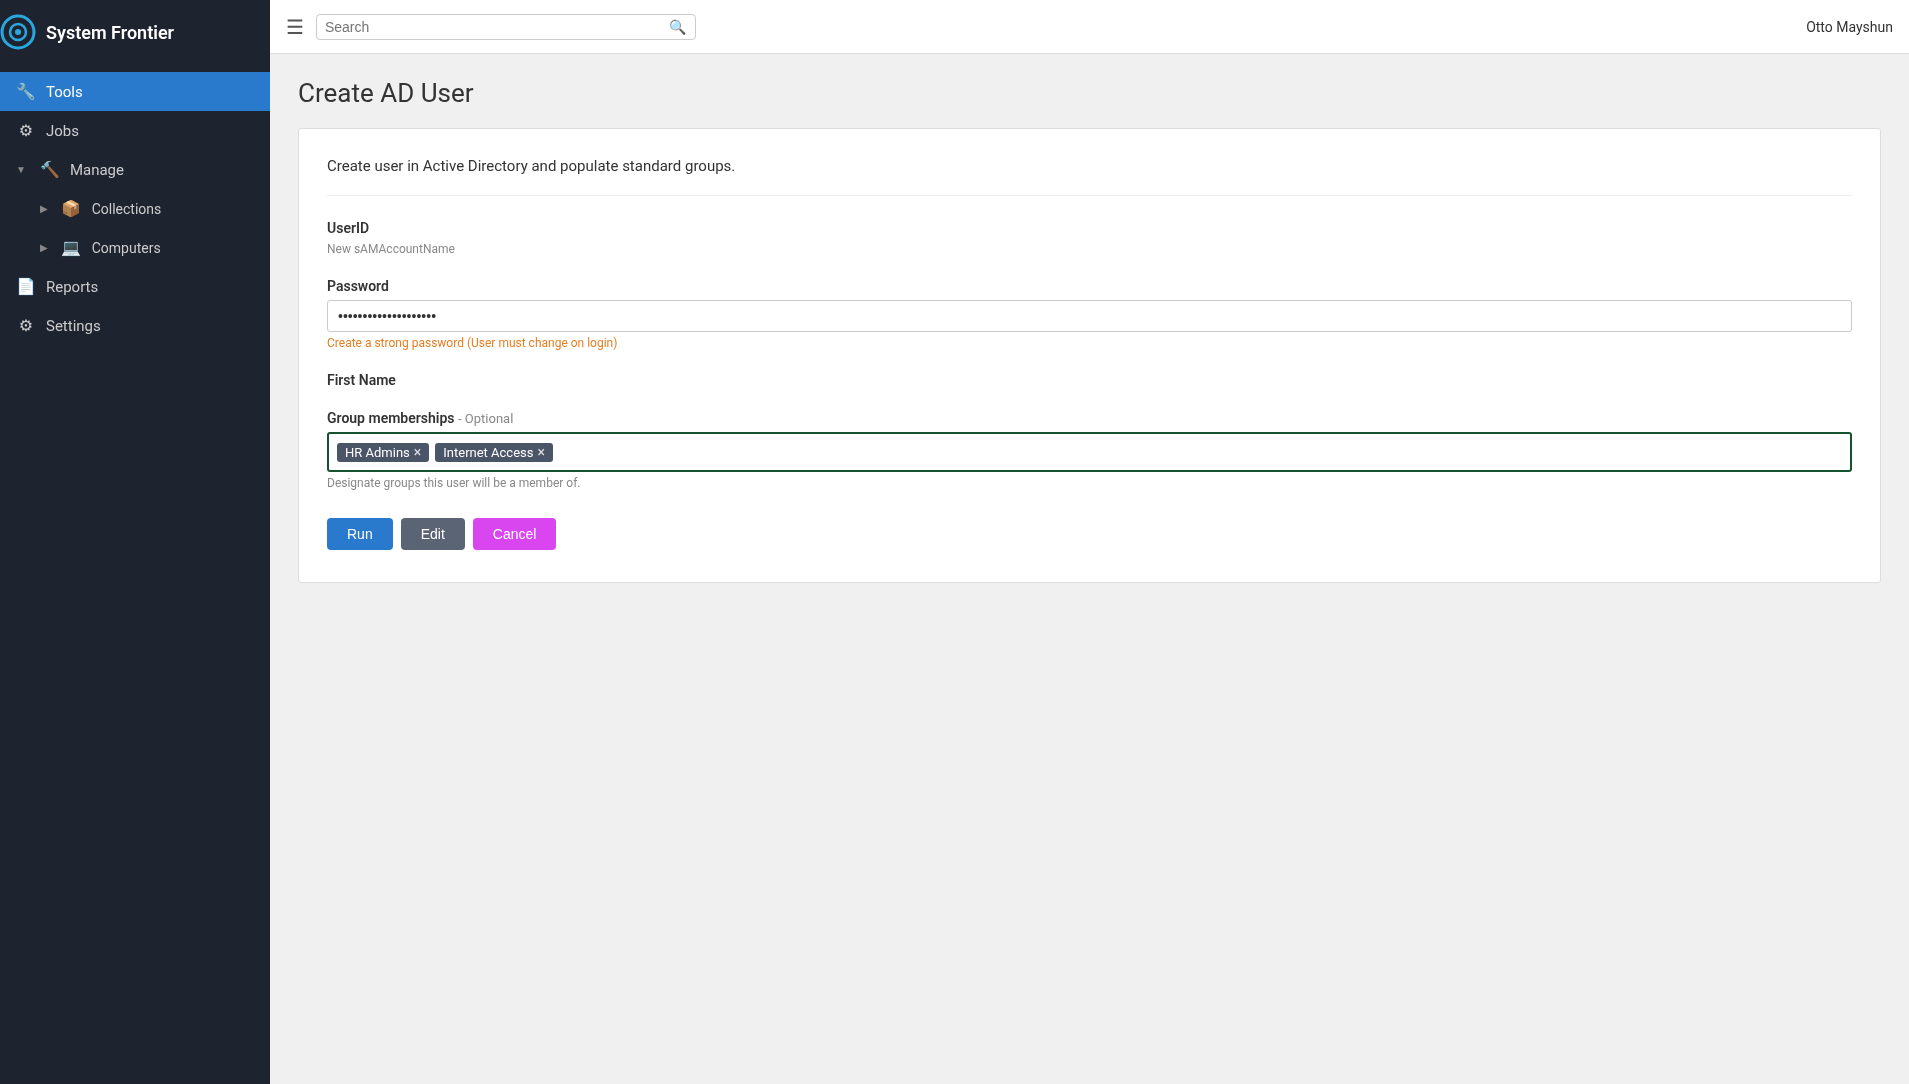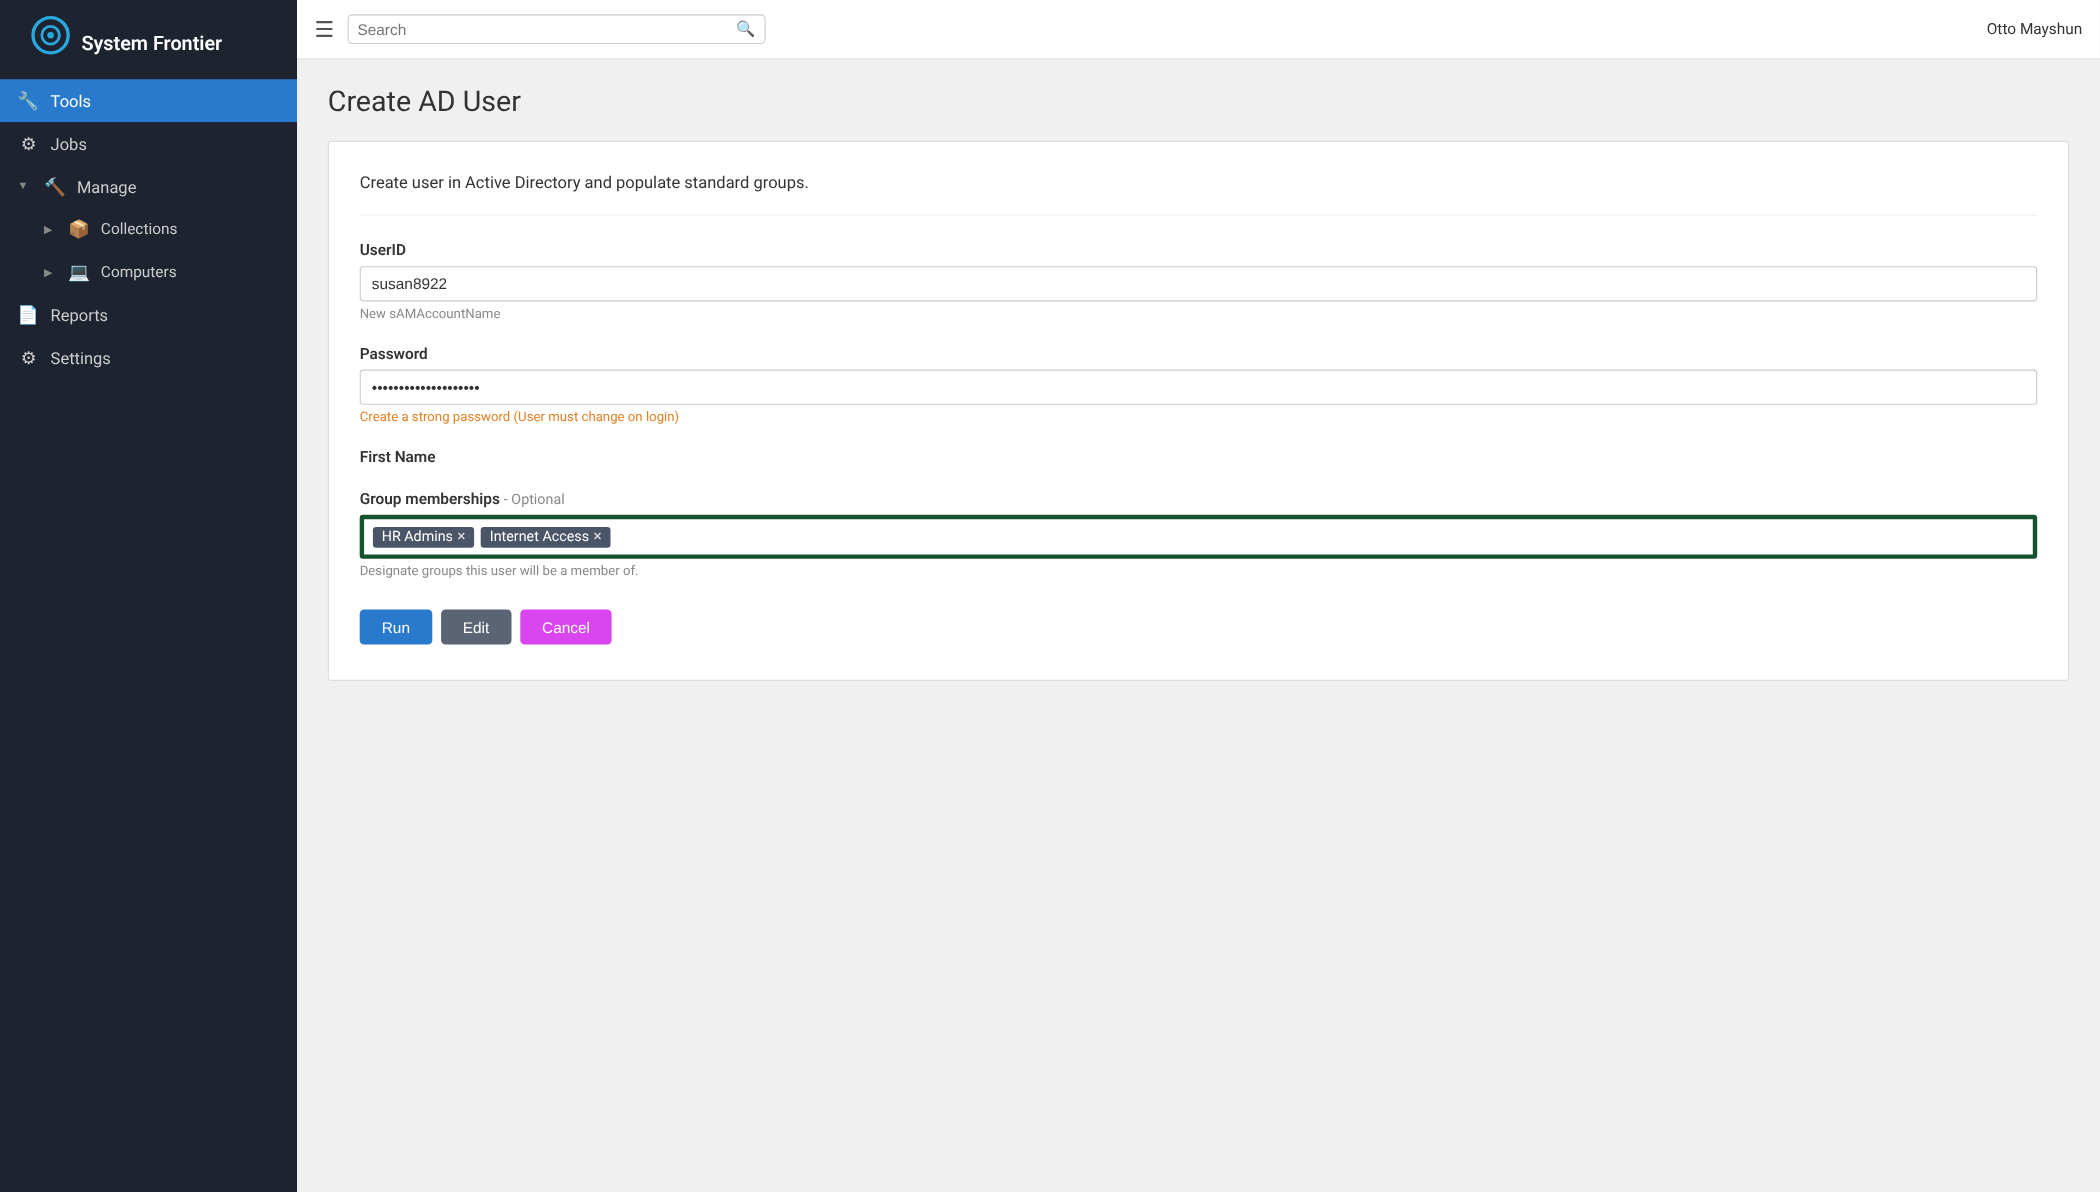--- a/index.html
+++ b/index.html
@@ -10,22 +10,22 @@
       width: 270px;
       min-width: 270px;
       background: #1e2330;
       color: #ccc;
       display: flex;
       flex-direction: column;
       height: 100vh;
     }
     #sidebar-logo {
       display: flex;
-      align-items: flex-end;
-      padding: 14px 28px;
+      align-items: center;
+      padding: 14px 0;
       gap: 10px;
       background: #1e2330;
     }
     #sidebar-logo-icon {
       width: 36px;
       height: 36px;
     }
     #sidebar-logo-text {
       color: #fff;
       font-size: 18px;
@@ -159,21 +159,21 @@
       margin-top: 4px;
     }
     .form-hint.warning { color: #e67e22; }
 
     
     .tags-input {
       display: flex;
       flex-wrap: wrap;
       align-items: center;
       gap: 6px;
-      border: 4px solid #14532d;
+      border: 2px solid #14532d;
       border-radius: 3px;
       padding: 6px 8px;
       min-height: 40px;
       background: #fff;
       cursor: text;
     }
     .tag {
       display: flex;
       align-items: center;
       gap: 4px;
@@ -275,21 +275,20 @@
   </div>
 
   <div id="content-area">
     <h1 id="page-title">Create AD User</h1>
 
     <div id="form-card">
       <p class="form-description">Create user in Active Directory and populate standard groups.</p>
 
       <div class="form-group">
         <label class="form-label">UserID</label>
-        <input type="text" class="form-control" value="susan8922" style="">
         <div class="form-hint">New sAMAccountName</div>
       </div>
 
       <div class="form-group">
         <label class="form-label">Password</label>
         <input type="password" class="form-control" value="••••••••••••••••••••" style="">
         <div class="form-hint warning">Create a strong password (User must change on login)</div>
       </div>
 
       <div class="form-group">

